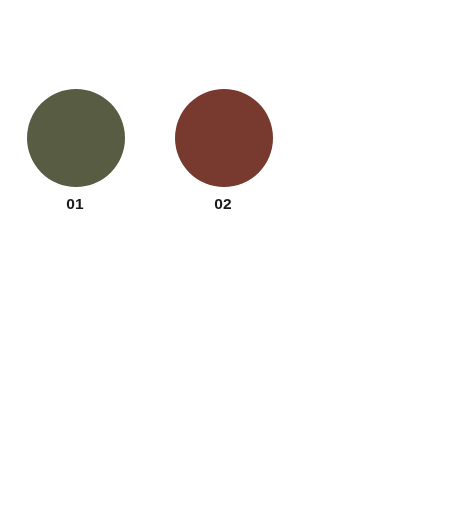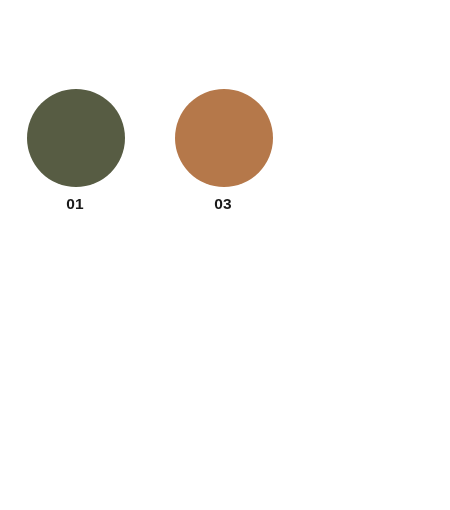--- a/index.html
+++ b/index.html
@@ -72,24 +72,24 @@
 <body style="background-color: rgb(255, 255, 255);">
 
 <div id="swatch-palette">
   <div class="swatch-grid">
 
     <div class="swatch-cell">
       <div class="swatch-dot" style="background-color: rgb(87, 92, 67);"></div>
       <div class="swatch-label" style="color: rgb(26, 26, 26);">01</div>
     </div>
 
+    <div class="swatch-cell">
+      <div class="swatch-dot" style="background-color: rgb(120, 57, 47);"></div>
+      <div class="swatch-label" style="color: rgb(26, 26, 26);">02</div>
+    </div>
 
-    <div class="swatch-cell">
-      <div class="swatch-dot" style="background-color: rgb(181, 120, 74);"></div>
-      <div class="swatch-label" style="color: rgb(26, 26, 26);">03</div>
-    </div>
 
 
     <div class="swatch-cell is-empty"></div>
     <div class="swatch-cell is-empty"></div>
 
   </div>
 </div>
 
 </body></html>

